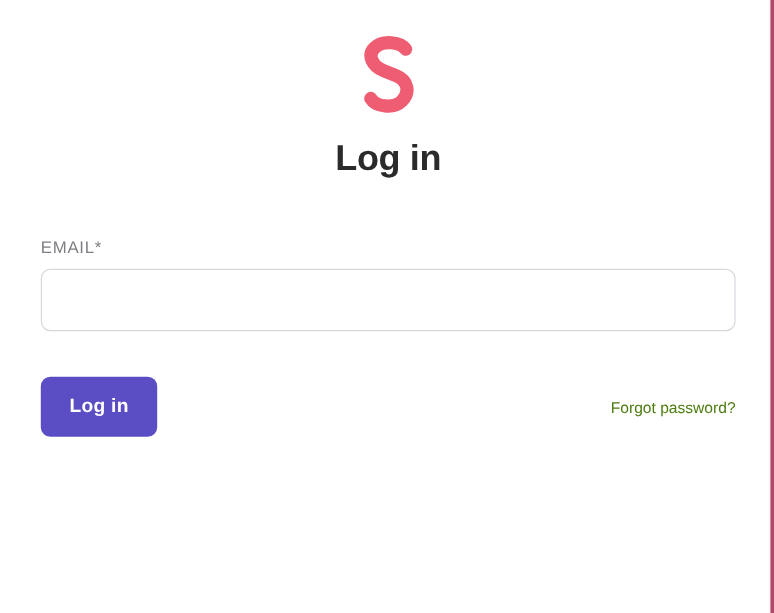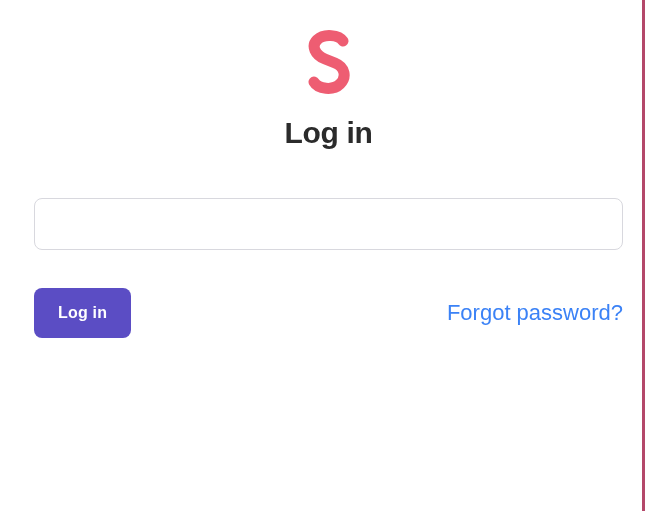--- a/index.html
+++ b/index.html
@@ -12,21 +12,21 @@
     }
     .right-edge {
       position: absolute;
       right: 0;
       top: 0;
       width: 3px;
       height: 100%;
       background: #b4486a;
     }
     .container {
-      padding: 30px 22px 30px 34px;
+      padding: 30px 32px 30px 34px;
     }
     .logo-wrap {
       display: flex;
       justify-content: center;
       margin-bottom: 18px;
     }
     .logo {
       width: 50px;
       height: 68px;
     }
@@ -96,22 +96,22 @@
       color: #fff;
       border: none;
       border-radius: 8px;
       padding: 16px 24px;
       font-size: 16px;
       font-weight: 600;
       cursor: pointer;
       letter-spacing: 0.2px;
     }
     .forgot-link {
-      color: #3b82f6;
-      font-size: 22px;
+      color: #4d7c0f;
+      font-size: 13px;
       text-decoration: none;
       cursor: pointer;
       font-weight: 400;
     }
   </style>
 </head>
 <body>
 
 <div class="right-edge"></div>
 
@@ -119,20 +119,21 @@
 
   <div class="logo-wrap">
     <svg class="logo" viewBox="0 0 100 136">
       <path d="M78 22 C 70 10, 40 6, 26 20 C 14 32, 22 50, 42 58 L 62 66 C 82 74, 86 94, 72 108 C 58 122, 28 118, 20 104" stroke="#ee5d72" stroke-width="22" stroke-linecap="round" fill="none"></path>
     </svg>
   </div>
 
   <h1 class="heading">Log in</h1>
 
   <div class="form-group">
+    <label class="label">EMAIL*</label>
     <div class="input-wrap">
       <input type="email" class="input" value="" style="">
     </div>
   </div>
 
 
   <div class="actions">
     <button class="login-btn" type="button">Log in</button>
     <a class="forgot-link">Forgot password?</a>
   </div>

